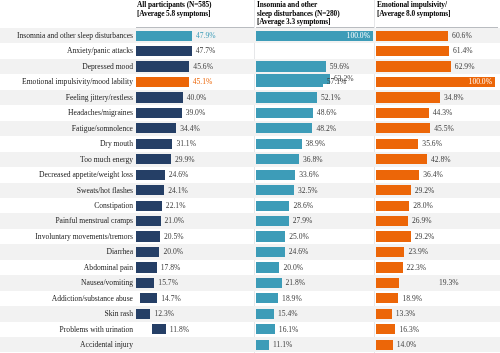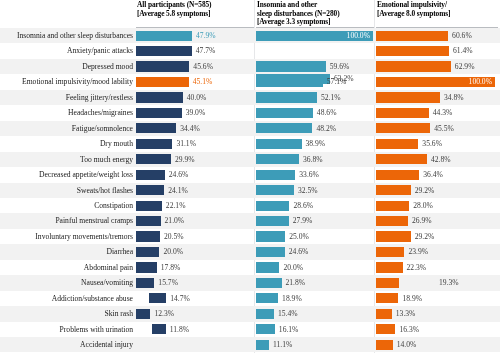--- a/index.html
+++ b/index.html
@@ -392,21 +392,21 @@
           <div class="bar" style="width: 25.506px; background: rgb(61, 156, 184);"></div>
           <div class="val outside" style="left: 29.506px;">21.8%</div>
         </div>
         <div class="cell" style="left: 376px; width: 120px;">
           <div class="bar" style="width: 22.967px; background: rgb(236, 102, 8);"></div>
           <div class="val outside" style="left: 31px; margin-left: 32px;">19.3%</div>
         </div>
       </div>
       <div class="row" style="top: 290.65px;">
         <div class="row-label">Addiction/substance abuse</div>
-        <div class="cell" style="left: 149px; width: 118px;">
+        <div class="cell" style="left: 140px; width: 118px;">
           <div class="bar" style="width: 17.199px; background: rgb(37, 63, 102);"></div>
           <div class="val outside" style="left: 21.199px;">14.7%</div>
         </div>
         <div class="cell" style="left: 256px; width: 118px;">
           <div class="bar" style="width: 22.113px; background: rgb(61, 156, 184);"></div>
           <div class="val outside" style="left: 26.113px;">18.9%</div>
         </div>
         <div class="cell" style="left: 376px; width: 120px;">
           <div class="bar" style="width: 22.491px; background: rgb(236, 102, 8);"></div>
           <div class="val outside" style="left: 26.491px;">18.9%</div>

